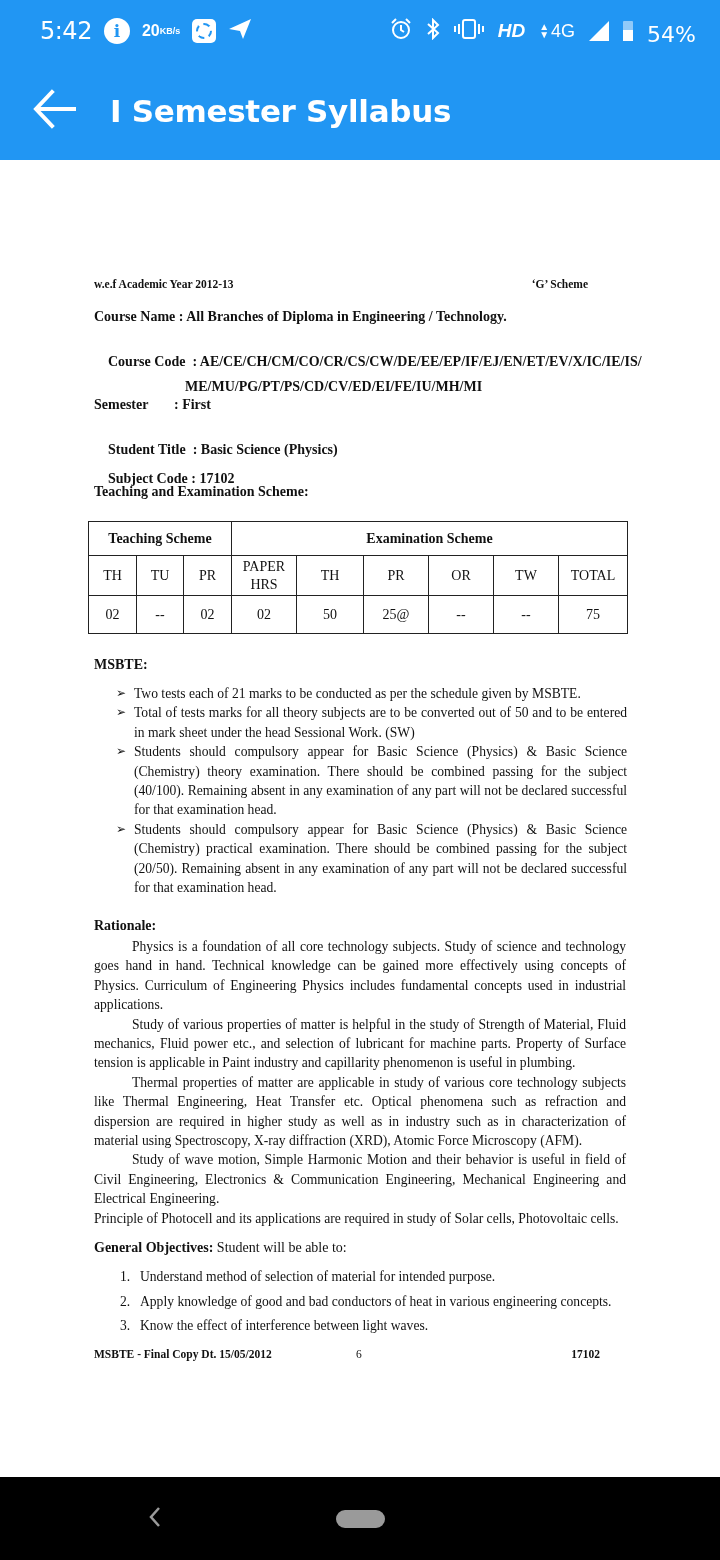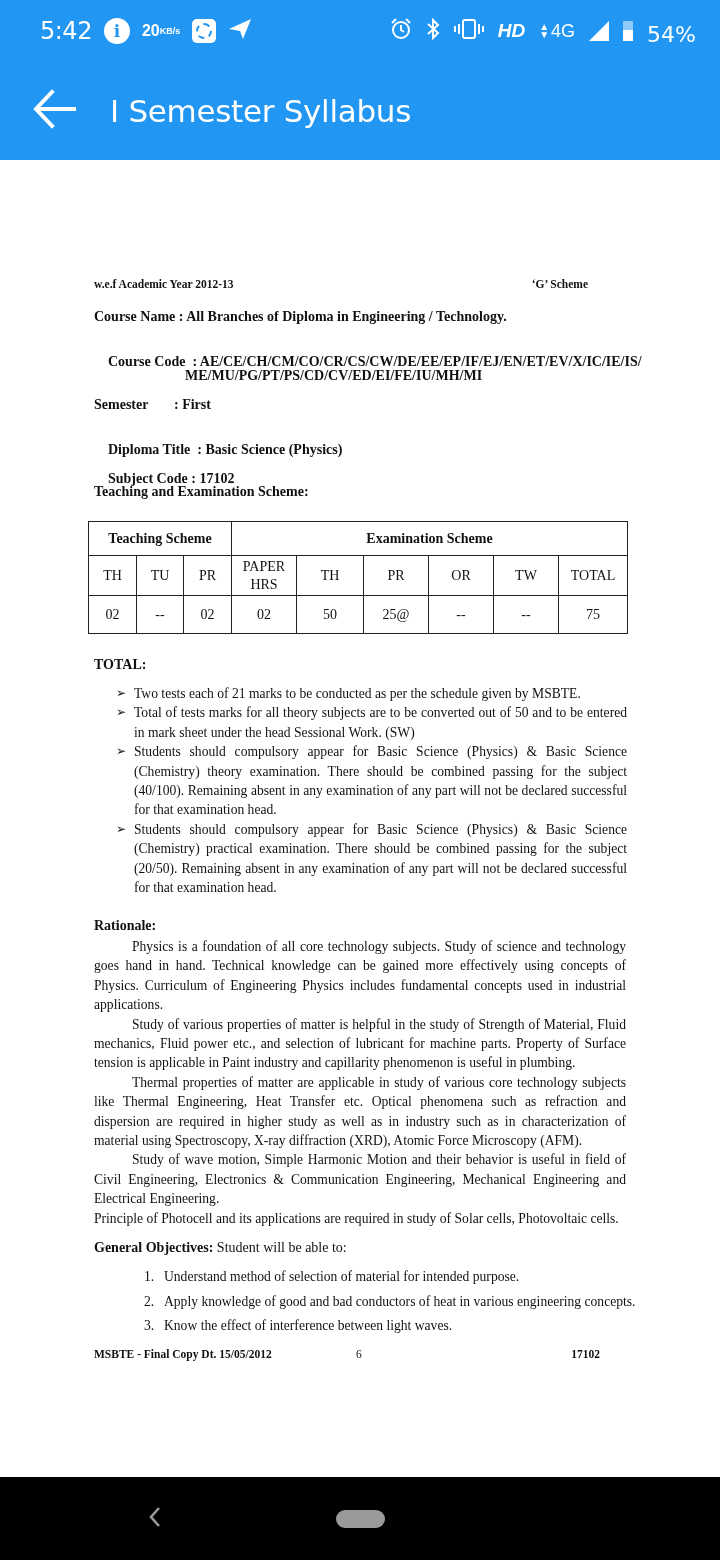--- a/index.html
+++ b/index.html
@@ -27,21 +27,21 @@
   .sb-signal { width: 0; height: 0; border-left: 20px solid transparent; border-bottom: 20px solid #fff; }
   .sb-batt { width: 10px; height: 20px; background: #90CAF9; position: relative; border-radius: 1px; }
   .sb-batt::after { content: ""; position: absolute; left: 0; bottom: 0; width: 10px; height: 11px; background: #fff; }
   .sb-pct { font-size: 22px; font-family: "DejaVu Sans", sans-serif; margin-top: 6px; }
 
   .appbar {
     position: absolute; left: 0; top: 62px; width: 720px; height: 98px;
     background: #2196F3; display: flex; align-items: center;
   }
   .back-btn { width: 60px; height: 60px; margin-left: 24px; display: flex; align-items: center; justify-content: center; cursor: pointer; }
-  .app-title { color: #fff; font-size: 31px; margin-left: 26px; font-family: "DejaVu Sans", sans-serif; font-weight: normal; letter-spacing: -0.3px; }
+  .app-title { color: #fff; font-size: 31px; margin-left: 26px; font-family: "DejaVu Sans", sans-serif; font-weight: bold; letter-spacing: -0.3px; }
 
   .doc {
     position: absolute; left: 0; top: 160px; width: 720px; height: 1151px;
     background: #fff; font-family: "Liberation Serif", serif; color: #111;
   }
   .hdr-row { position: absolute; top: 118px; left: 94px; width: 494px; display: flex; justify-content: space-between; font-size: 11.5px; font-weight: bold; }
   .field { position: absolute; left: 94px; font-size: 14px; font-weight: bold; white-space: nowrap; }
   .field .lab { display: inline-block; }
 
   table.scheme { position: absolute; left: 88px; top: 361px; width: 540px; border-collapse: collapse; font-size: 14px; }
@@ -55,21 +55,21 @@
   ul.notes li { position: relative; padding-left: 18px; }
   ul.notes li::before { content: "\27A2"; position: absolute; left: 0; top: 0; font-size: 12px; font-family: "DejaVu Sans", sans-serif; }
 
   .rat-title { position: absolute; left: 94px; top: 758px; font-weight: bold; font-size: 14px; }
   .rat { position: absolute; left: 94px; top: 777px; width: 532px; font-size: 13.6px; line-height: 19.4px; text-align: justify; }
   .rat p { text-indent: 38px; }
   .rat p.noind { text-indent: 0; }
 
   .go { position: absolute; left: 94px; top: 1080px; font-size: 14px; }
   .go b { font-weight: bold; }
-  ol.objs { position: absolute; left: 144px; top: 1105px; width: 500px; font-size: 13.6px; line-height: 24.5px; list-style: none; }
+  ol.objs { position: absolute; left: 120px; top: 1105px; width: 500px; font-size: 13.6px; line-height: 24.5px; list-style: none; }
   ol.objs li .num { display: inline-block; width: 20px; }
 
   .footer { position: absolute; left: 94px; top: 1188px; width: 506px; display: flex; font-size: 11.5px; }
   .footer .l { font-weight: bold; width: 262px; }
   .footer .c { width: 200px; }
   .footer .r { font-weight: bold; margin-left: auto; }
 
   .navbar { position: absolute; left: 0; top: 1477px; width: 720px; height: 83px; background: #000; }
   .nav-back { position: absolute; left: 145px; top: 28px; width: 20px; height: 28px; display: flex; align-items: center; justify-content: center; cursor: pointer; }
   .nav-home { position: absolute; left: 336px; top: 33px; width: 49px; height: 18px; border-radius: 9px; background: #9a9a9a; cursor: pointer; }
@@ -140,27 +140,27 @@
     <span>w.e.f Academic Year 2012-13</span>
     <span>‘G’ Scheme</span>
   </div>
 
   <div class="field" style="top:149px">
     <span>Course Name : </span><span>All Branches of Diploma in Engineering / Technology.</span>
   </div>
   <div class="field" style="top:178px; white-space:pre">
     <span>Course Code  : </span><span>AE/CE/CH/CM/CO/CR/CS/CW/DE/EE/EP/IF/EJ/EN/ET/EV/X/IC/IE/IS/</span>
   </div>
-  <div class="field" style="top:208px; left:185px">ME/MU/PG/PT/PS/CD/CV/ED/EI/FE/IU/MH/MI</div>
+  <div class="field" style="top:219px; left:185px">ME/MU/PG/PT/PS/CD/CV/ED/EI/FE/IU/MH/MI</div>
 
   <div class="field" style="top:237px">
     <span class="lab" style="width:80px">Semester</span><span>: First</span>
   </div>
   <div class="field" style="top:266px; white-space:pre">
-    <span>Diploma Title  </span><span>: Basic Science (Physics)</span>
+    <span>Student Title  </span><span>: Basic Science (Physics)</span>
   </div>
   <div class="field" style="top:295px; white-space:pre">
     <span>Subject Code </span><span>: 17102</span>
   </div>
   <div class="field" style="top:324px">Teaching and Examination Scheme:</div>
 
   <table class="scheme">
     <tbody>
         <tr class="h1">
       <td colspan="3" style="width:143px">Teaching Scheme</td>
@@ -184,21 +184,21 @@
       <td>02</td>
       <td>50</td>
       <td>25@</td>
       <td>--</td>
       <td>--</td>
       <td>75</td>
     </tr>
   </tbody>
     </table>
 
-  <div class="note-title">TOTAL:</div>
+  <div class="note-title">MSBTE:</div>
   <ul class="notes">
     <li>Two tests each of 21 marks to be conducted as per the schedule given by MSBTE.</li>
     <li>Total of tests marks for all theory subjects are to be converted out of 50 and to be entered in mark sheet under the head Sessional Work. (SW)</li>
     <li>Students should compulsory appear for Basic Science (Physics) &amp; Basic Science (Chemistry) theory examination. There should be combined passing for the subject (40/100). Remaining absent in any examination of any part will not be declared successful for that examination head.</li>
     <li>Students should compulsory appear for Basic Science (Physics) &amp; Basic Science (Chemistry) practical examination. There should be combined passing for the subject (20/50). Remaining absent in any examination of any part will not be declared successful for that examination head.</li>
   </ul>
 
   <div class="rat-title">Rationale:</div>
   <div class="rat">
     <p>Physics is a foundation of all core technology subjects. Study of science and technology goes hand in hand. Technical knowledge can be gained more effectively using concepts of Physics. Curriculum of Engineering Physics includes fundamental concepts used in industrial applications.</p>

